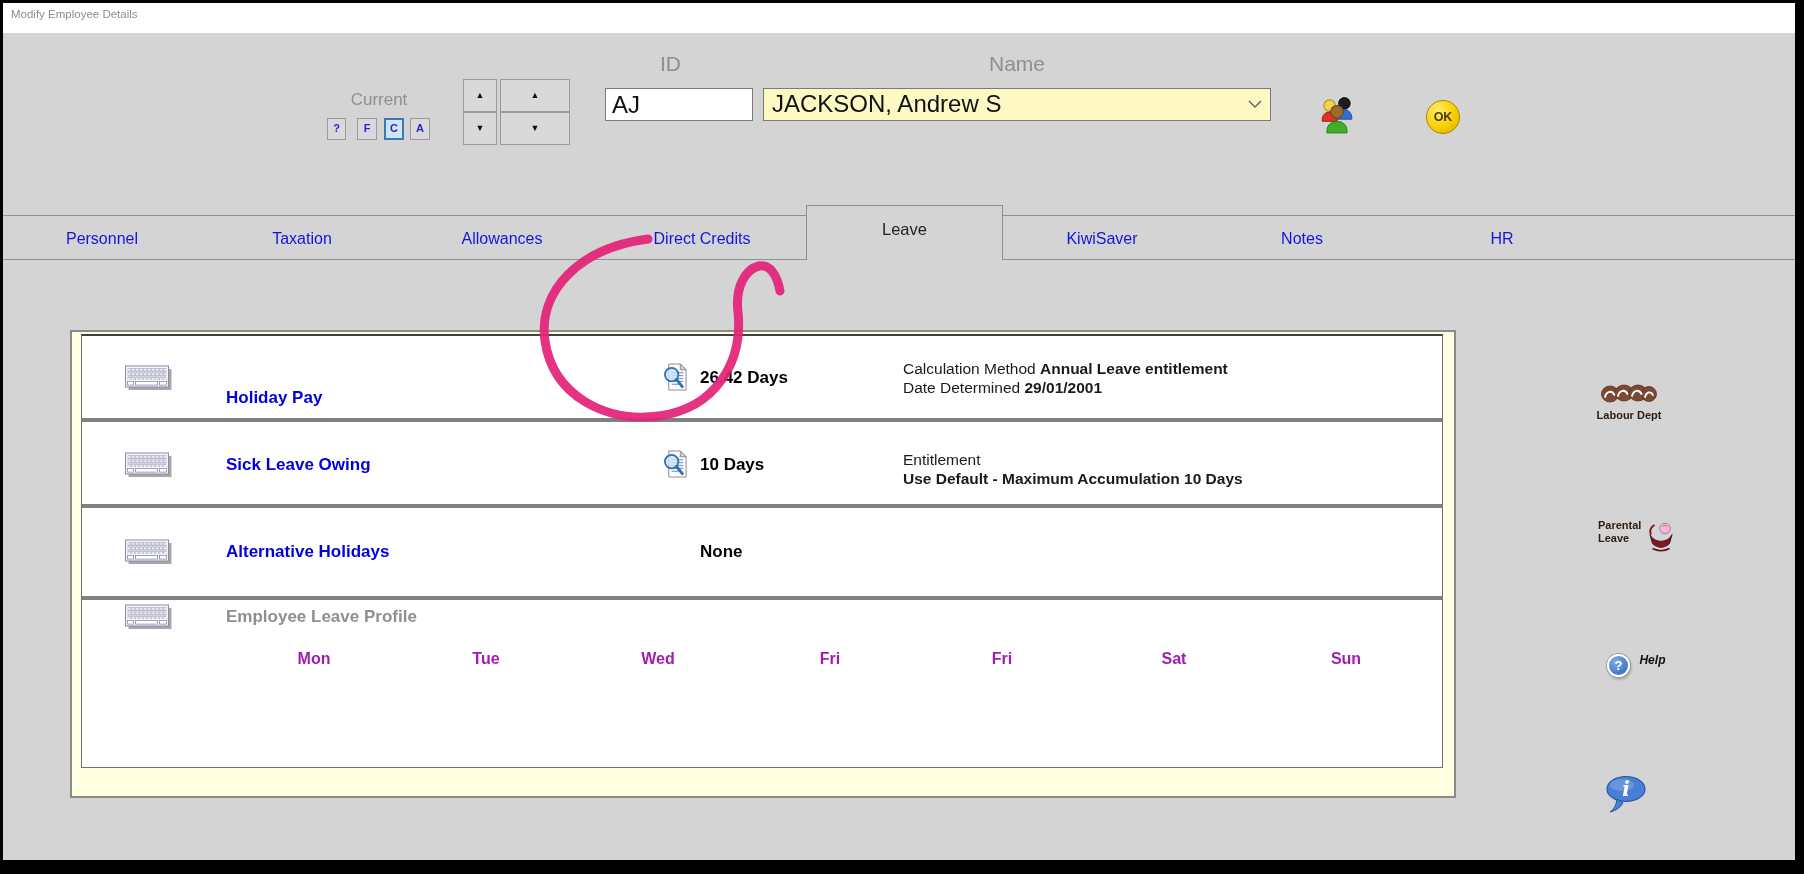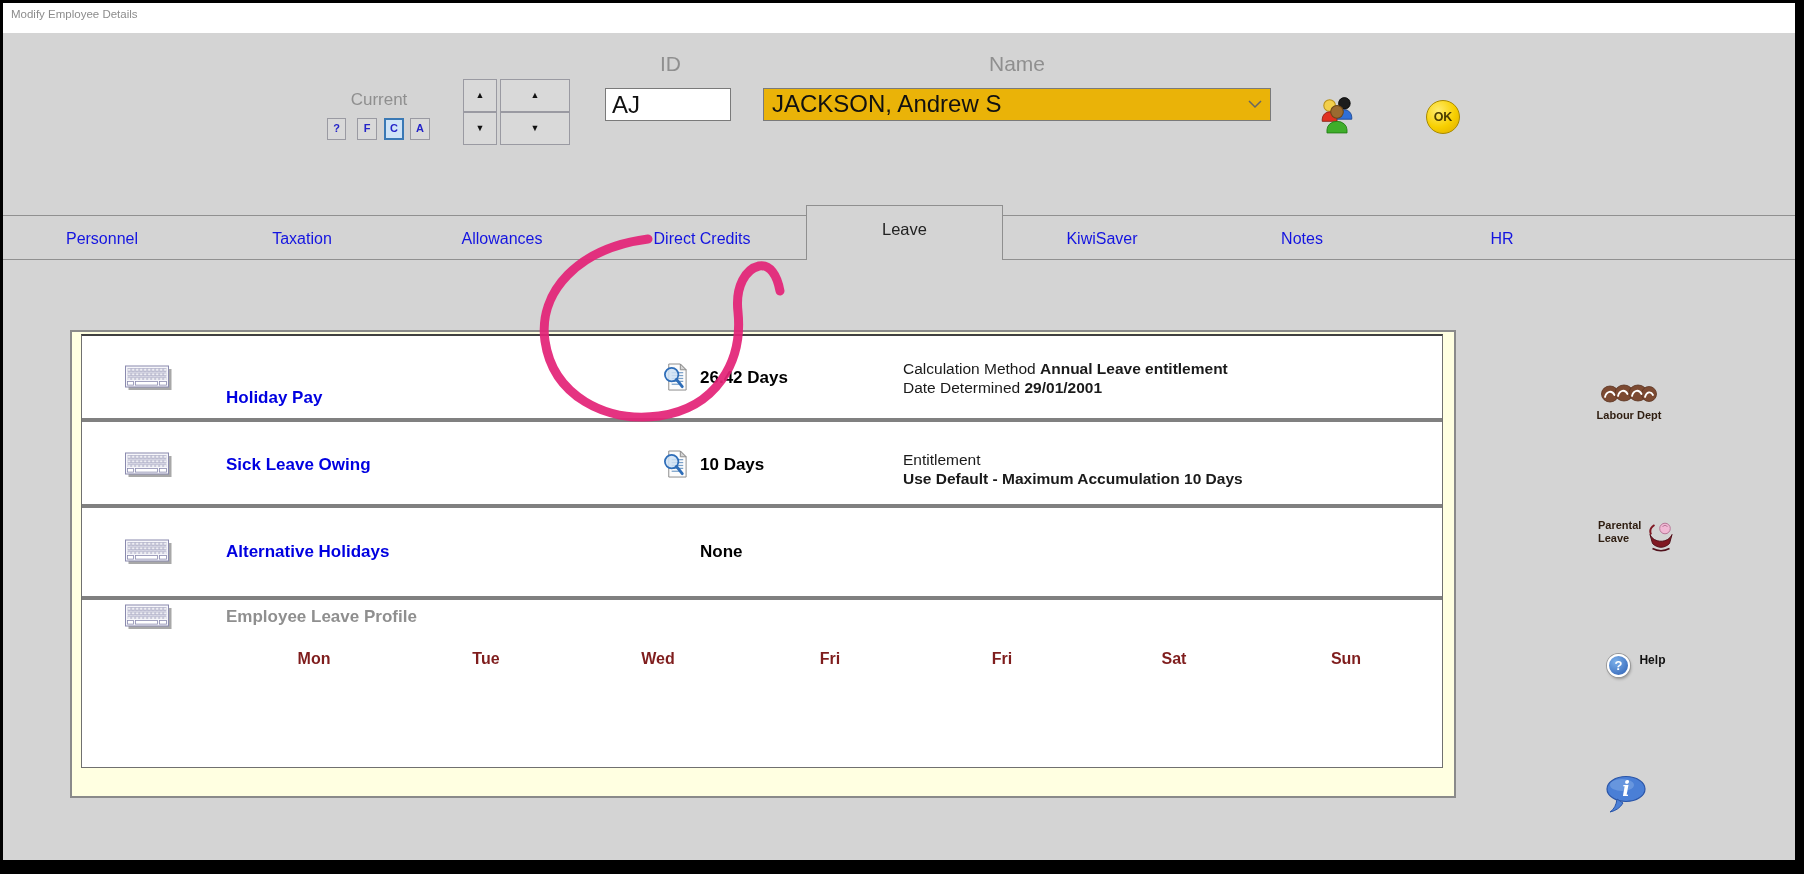--- a/index.html
+++ b/index.html
@@ -16,21 +16,21 @@
   .fbtn{top:118px;height:22px;width:20px;background:#d9d9d9;border:1px solid #9a9aa2;
     box-sizing:border-box;text-align:center;line-height:19px;font-size:11px;font-weight:bold;
     color:#2424c8;cursor:default;}
   .fbtn.sel{background:#cfe4f7;border:2px solid #3a79b5;line-height:17px;}
   .spin{background:#d9d9d9;border:1px solid #9a9aa2;box-sizing:border-box;
     text-align:center;color:#111;cursor:default;}
   .spin span{font-size:9px;line-height:31px;}
   .field-label{top:52px;font-size:21px;text-align:center;}
   .tinput{top:88px;height:33px;background:#fff;border:1px solid #7a7a7a;box-sizing:border-box;
     font-size:24px;font-family:"Liberation Sans",sans-serif;padding:0 0 0 6px;color:#111;}
-  .combo{left:763px;top:88px;width:508px;height:33px;background:#eab308;border:1px solid #7a7a7a;
+  .combo{left:763px;top:88px;width:508px;height:33px;background:#fef9c3;border:1px solid #7a7a7a;
     box-sizing:border-box;font-size:24px;color:#111;line-height:30px;padding-left:8px;cursor:default;}
   .combo .chev{position:absolute;right:8px;top:11px;}
   .okbtn{left:1426px;top:100px;width:34px;height:34px;border-radius:50%;
     background:radial-gradient(circle at 35% 30%, #ffec6e, #f7cf00 55%, #dca900);
     border:1px solid #a88a00;box-sizing:border-box;text-align:center;line-height:32px;
     font-size:12.5px;font-weight:800;color:#4a3c00;cursor:default;}
   
   .tabline{left:3px;width:1792px;height:1px;background:#909090;}
   .tab{top:222px;height:34px;line-height:34px;width:200px;text-align:center;
     font-size:16px;color:#1414e0;cursor:default;}
@@ -43,21 +43,21 @@
   .inner{left:81px;top:334px;width:1362px;height:434px;background:#fff;
     border:1px solid #707070;border-top:2px solid #404040;box-sizing:border-box;}
   .divider{left:82px;width:1360px;height:4px;background:#808080;}
   .rowlabel{left:226px;width:360px;font-size:17px;font-weight:bold;color:#0000e0;cursor:default;}
   .rowvalue{left:700px;font-size:17px;font-weight:bold;color:#000;}
   .detail{left:903px;font-size:15.5px;color:#1a1a1a;line-height:19px;}
   .detail b{font-weight:bold;}
   .kb{width:49px;height:26px;cursor:default;}
   .mag{width:27px;height:29px;cursor:default;}
   .days{left:228px;top:650px;width:1204px;display:grid;grid-template-columns:repeat(7,172px);}
-  .days span{text-align:center;font-size:16px;font-weight:bold;color:#7f1d1d;}
+  .days span{text-align:center;font-size:16px;font-weight:bold;color:#a21caf;}
   .profile-label{left:226px;top:607px;font-size:17px;font-weight:bold;color:#8f8f8f;}
   
   .side-label{font-size:11px;font-weight:bold;color:#2e1d10;text-align:center;}
   .help-circ{width:23px;height:23px;border-radius:50%;
     background:radial-gradient(circle at 35% 30%, #7cb0ea, #2c5fb4);
     border:2px solid #fff;box-shadow:0 0 0 1px #9a9a9a,1px 2px 3px rgba(0,0,0,.3);
     box-sizing:border-box;color:#fff;font-weight:800;font-size:13px;text-align:center;
     line-height:19px;cursor:default;}
   .annot{pointer-events:none;z-index:50;}
   .pre{white-space:pre-line;}
@@ -106,21 +106,21 @@
   <div class="abs fbtn" style="left:357px;">F</div>
   <div class="abs fbtn sel" style="left:384px;">C</div>
   <div class="abs fbtn" style="left:410px;">A</div>
 
   <div class="abs spin" style="left:463px;top:79px;width:34px;height:33px;"><span>▲</span></div>
   <div class="abs spin" style="left:463px;top:112px;width:34px;height:33px;"><span>▼</span></div>
   <div class="abs spin" style="left:500px;top:79px;width:70px;height:33px;"><span>▲</span></div>
   <div class="abs spin" style="left:500px;top:112px;width:70px;height:33px;"><span>▼</span></div>
 
   <div class="abs glabel field-label" style="left:605px;width:131px;">ID</div>
-  <input class="abs tinput" style="left: 605px; width: 126px;" value="AJ">
+  <input class="abs tinput" style="left: 605px; width: 148px;" value="AJ">
 
   <div class="abs glabel field-label" style="left:763px;width:508px;">Name</div>
   <div class="abs combo">
     <span>JACKSON, Andrew S</span>
     <svg class="chev" width="14" height="9" viewBox="0 0 14 9">
       <polyline points="1,1 7,7 13,1" fill="none" stroke="#666" stroke-width="1.5"></polyline>
     </svg>
   </div>
 
   <svg class="abs" style="left:1320px;top:96px;" width="34" height="38" viewBox="0 0 32 36">
@@ -223,21 +223,21 @@
       <path d="M3 13q-2.5-6 3.5-9.5" stroke="#801822" stroke-width="2" fill="none"></path>
       <circle cx="17" cy="7" r="5.3" fill="#f0b8d4" stroke="#b87898" stroke-width="1"></circle>
       <path d="M14.5 5q2.5-2.5 5 0" stroke="#b87898" stroke-width="1" fill="none"></path>
       <path d="M2 13c4 9 18 9 22 0l-2.5 9c-5 5-12 5-17 0z" fill="#801822" stroke="#50101a" stroke-width="1"></path>
       <path d="M4.5 27q8.5 4.5 17 0" stroke="#50101a" stroke-width="1.5" fill="none"></path>
     </svg>
   </div>
 
   <div class="abs" style="left:1607px;top:653px;">
     <div class="help-circ" style="display:inline-block;">?</div>
-    <span style="font-size:12px;font-weight:bold;color:#111;vertical-align:6px;margin-left:5px;">Help</span>
+    <span style="font-size:12px;font-weight:bold;color:#111;vertical-align:6px;margin-left:5px;font-style:italic;">Help</span>
   </div>
 
   <svg class="abs" style="left:1604px;top:775px;" width="46" height="42" viewBox="0 0 46 42">
     <ellipse cx="22" cy="14" rx="19" ry="12.5" fill="#4a7fd6" stroke="#2a55a8" stroke-width="1.2"></ellipse>
     <ellipse cx="18" cy="10" rx="12" ry="6" fill="#7fa9e6" opacity="0.55"></ellipse>
     <path d="M13 24q-1 9-7 13q9-2 13-9z" fill="#4a7fd6" stroke="#2a55a8" stroke-width="1"></path>
     <text x="22" y="21" text-anchor="middle" font-size="20" font-style="italic" font-weight="bold" font-family="DejaVu Serif, serif" fill="#fff">i</text>
   </svg>
 
   <svg class="abs annot" style="left:515px;top:220px;" width="280" height="215" viewBox="515 220 280 215">

